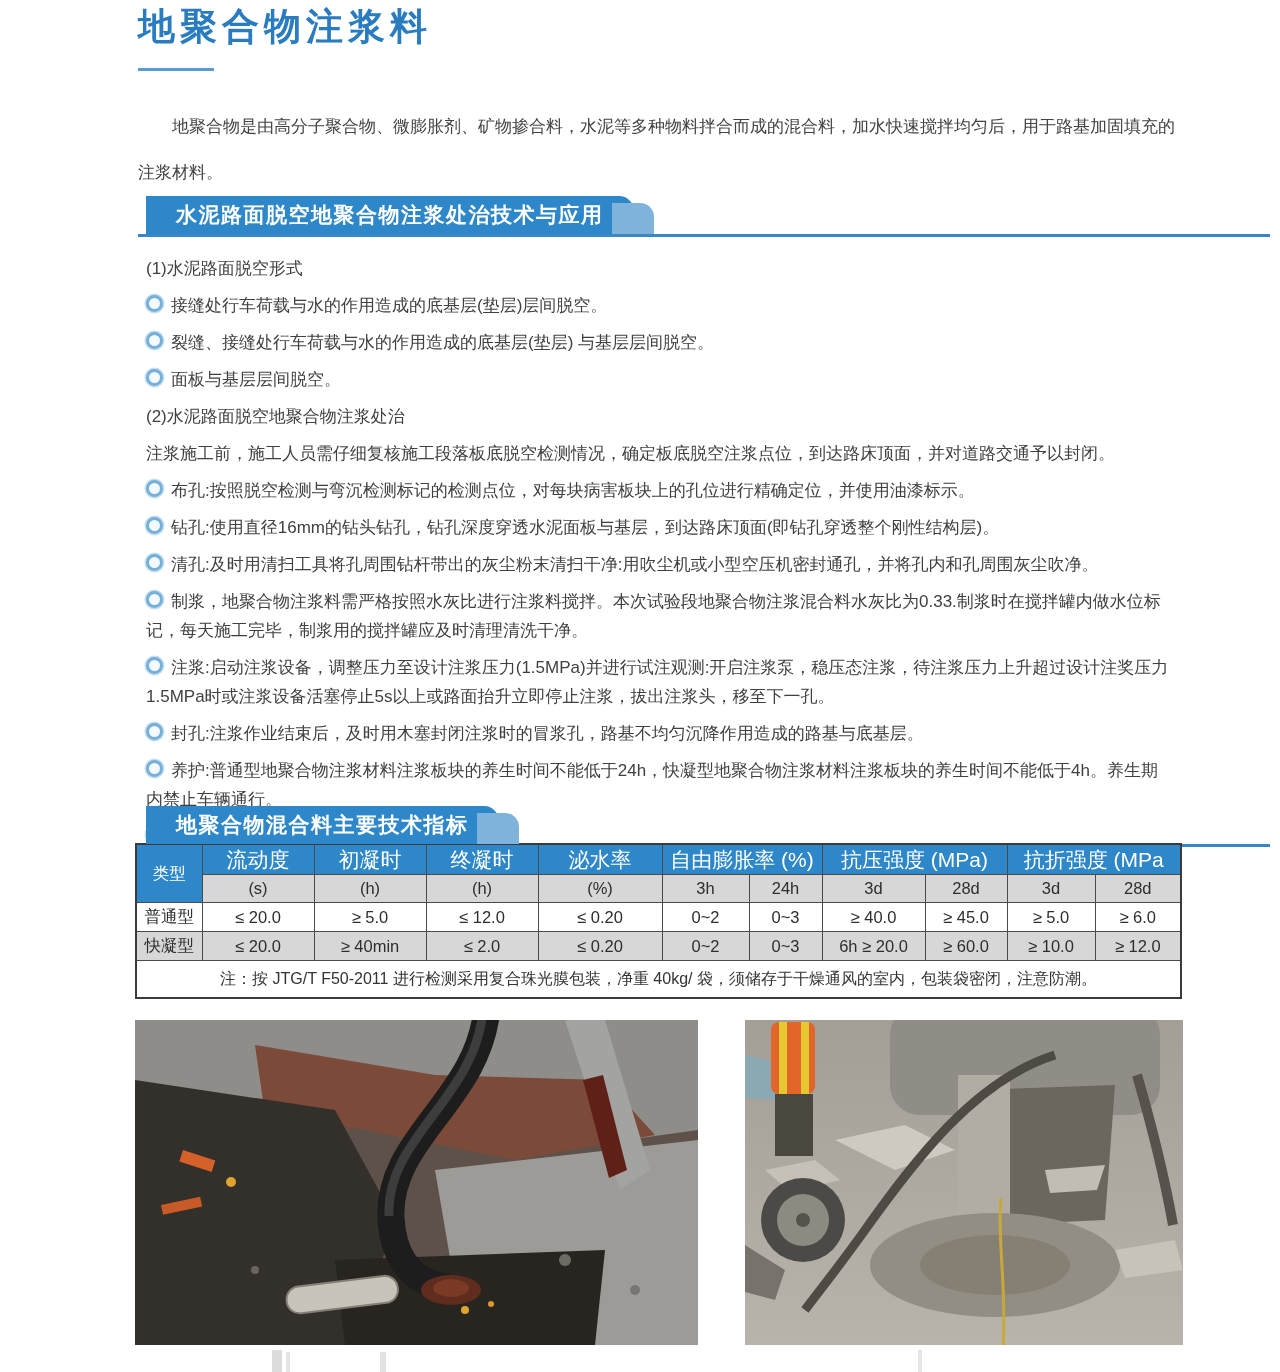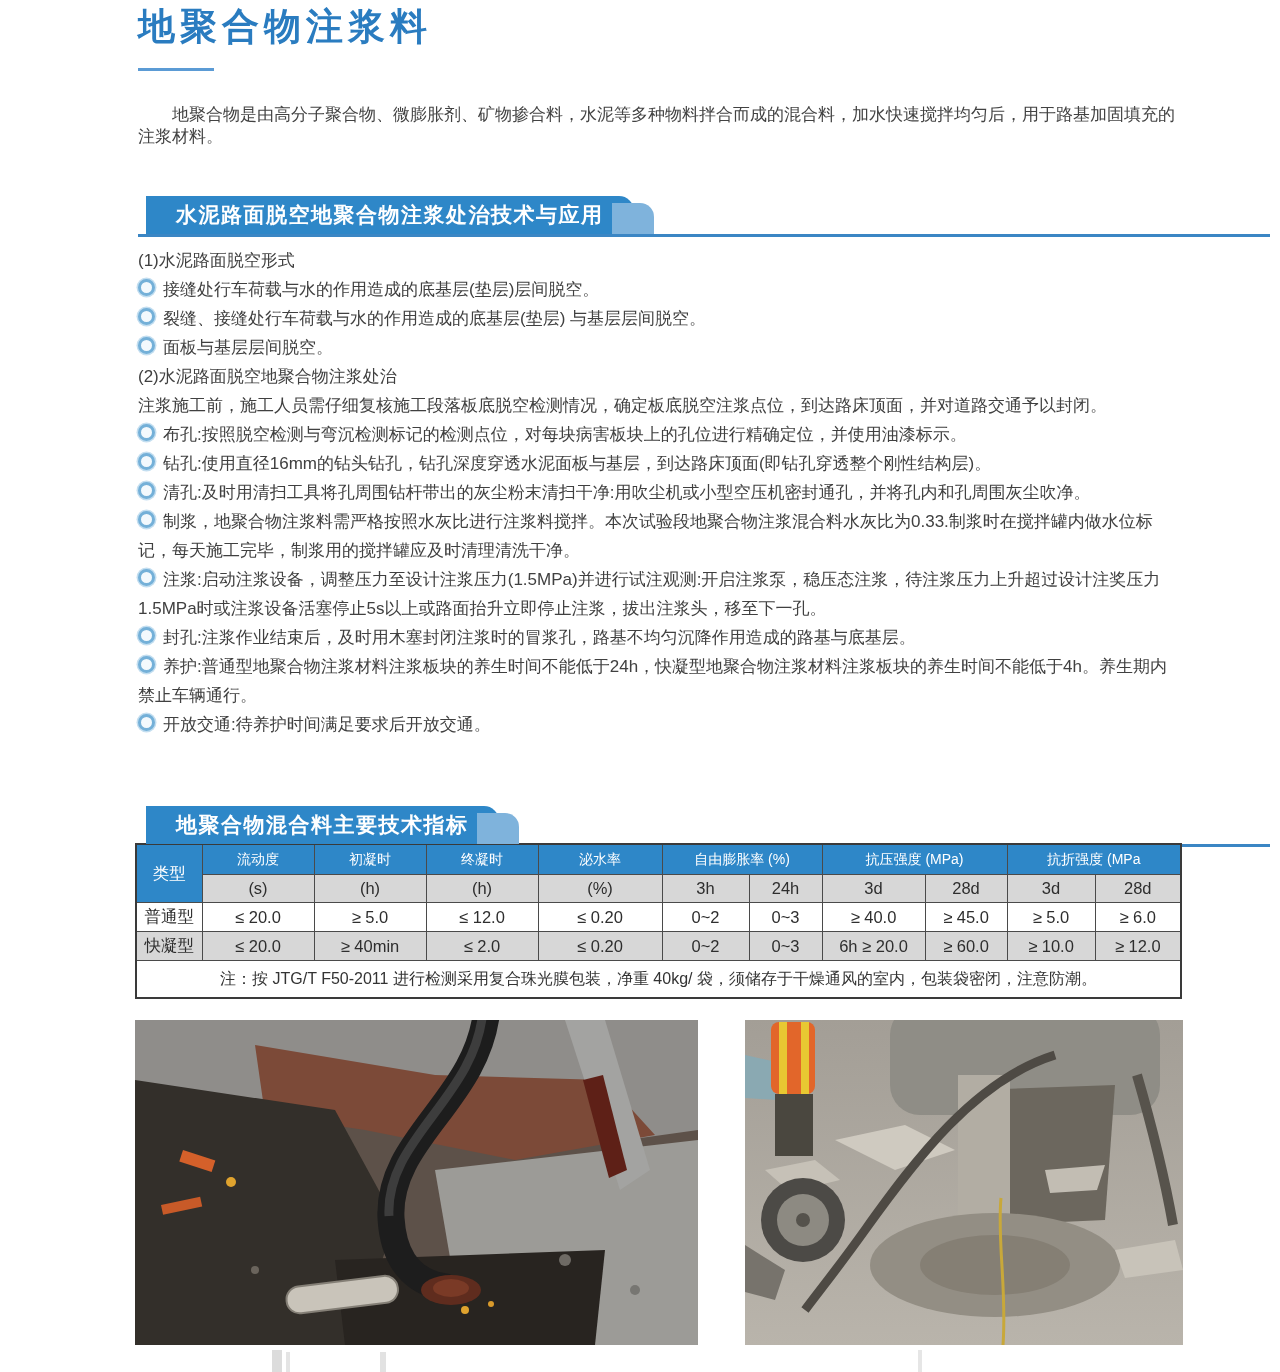--- a/index.html
+++ b/index.html
@@ -7,46 +7,46 @@
        font-family:"Liberation Sans","DejaVu Sans",sans-serif;}
   .page{position:absolute;inset:0;background:#ffffff;}
 
   
   .page-title{position:absolute;left:138px;top:2px;margin:0;
     font-size:37px;font-weight:bold;letter-spacing:5px;color:#2a7cc0;}
   .title-rule{position:absolute;left:138px;top:68px;width:76px;height:3px;background:#5b9bd5;}
 
   
   .intro{position:absolute;left:138px;top:104px;width:1045px;margin:0;
-    font-size:17px;line-height:22px;color:#424242;text-indent:2em;}
+    font-size:17px;line-height:46px;color:#424242;text-indent:2em;}
 
   
   .banner-row{position:absolute;left:138px;width:1124px;height:41px;padding-left:8px;}
   .banner-row .banner-line{position:absolute;left:0;right:0;bottom:0;height:3px;background:#3b86c4;}
   .banner{position:relative;display:inline-block;background:#2e87c8;color:#fff;
     font-weight:bold;font-size:21px;line-height:38px;height:38px;padding:0 30px;
     border-top-right-radius:15px;letter-spacing:1.5px;z-index:2;}
   .banner::after{content:"";position:absolute;right:-20px;top:7px;bottom:0;width:42px;
     background:#7fb3dc;border-top-right-radius:14px;z-index:-1;}
 
   
   .body-text{position:absolute;left:138px;top:246px;width:1042px;
     font-size:17px;line-height:29px;color:#404040;}
-  .body-text p{margin:0;}
+  .body-text p{margin:8px;}
   .bullet{display:inline-block;width:11px;height:11px;border:3px solid #74b0d8;
     border-radius:50%;background:#f3f9fd;box-shadow:0 0 0 1.5px #c3def0;
     margin-right:8px;vertical-align:-1px;}
 
   
   .spec-table{position:absolute;left:135px;top:843px;border-collapse:collapse;
     table-layout:fixed;width:1045px;font-size:16.5px;color:#2e2e2e;
     border:2px solid #3a3a3a;}
   .spec-table th,.spec-table td{border:1px solid #4a4a4a;text-align:center;
     padding:0;overflow:hidden;white-space:nowrap;}
-  .spec-table .h-blue{background:#2e87c8;color:#ffffff;font-weight:500;height:29px;font-size:14px;}
+  .spec-table .h-blue{background:#2e87c8;color:#ffffff;font-weight:500;height:29px;font-size:21px;}
   .spec-table .corner{background:#2e87c8;color:#ffffff;font-weight:500;}
   .spec-table .units td{background:#d7d7d7;height:27px;}
   .spec-table .row-normal td{background:#ffffff;height:28px;}
   .spec-table .row-fast td{background:#d7d7d7;height:28px;}
   .spec-table .note-row td{background:#ffffff;height:36px;font-size:16px;color:#333;}
 
   
   .photo{position:absolute;top:1020px;height:325px;overflow:hidden;background:#8c8c8c;}
   .photo-left{left:135px;width:563px;}
   .photo-right{left:745px;width:438px;}

